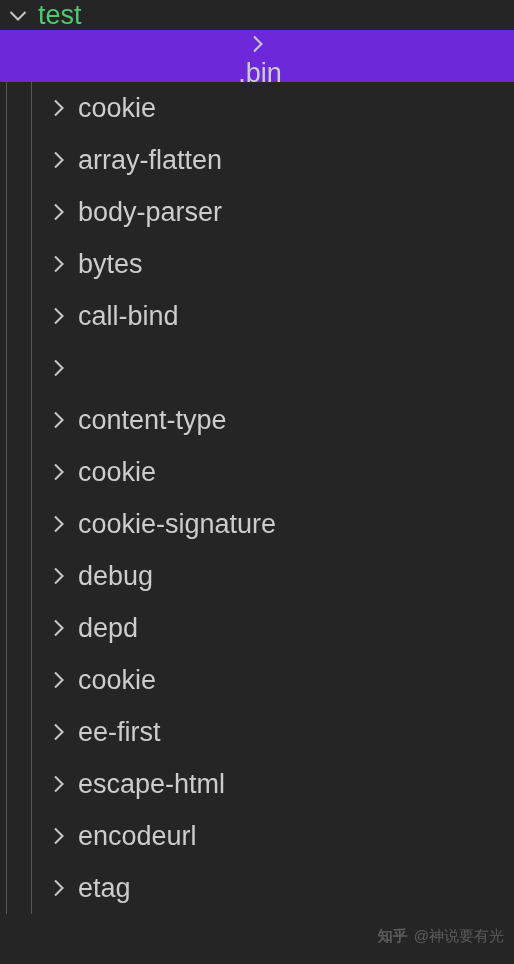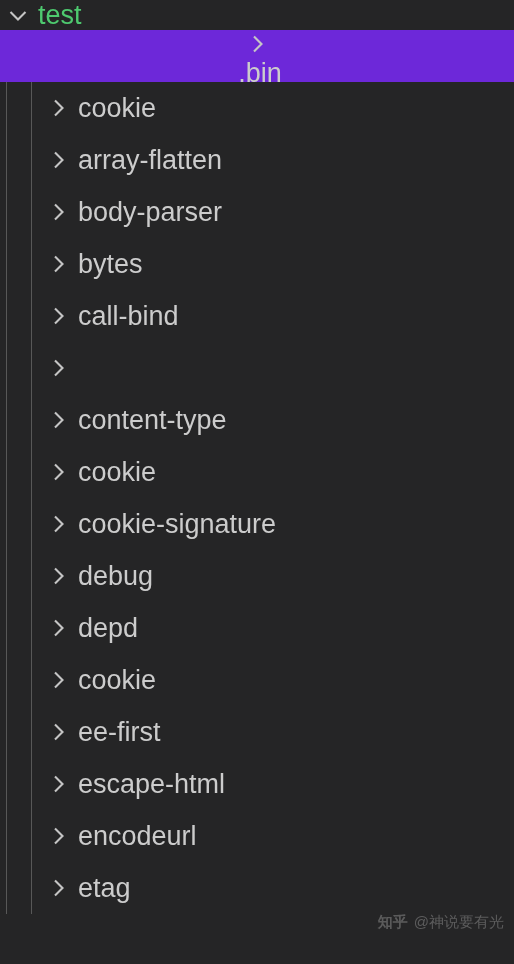--- a/index.html
+++ b/index.html
@@ -68,21 +68,21 @@
       width: 1px;
       background: #585858;
       flex-shrink: 0;
       align-self: stretch;
     }
     .spacer {
       flex-shrink: 0;
     }
     .watermark {
       position: absolute;
-      bottom: 32px;
+      bottom: 18px;
       right: 10px;
       display: flex;
       align-items: center;
       gap: 6px;
       opacity: 0.55;
       color: #888;
       font-size: 15px;
     }
     .watermark-logo {
       font-weight: bold;

